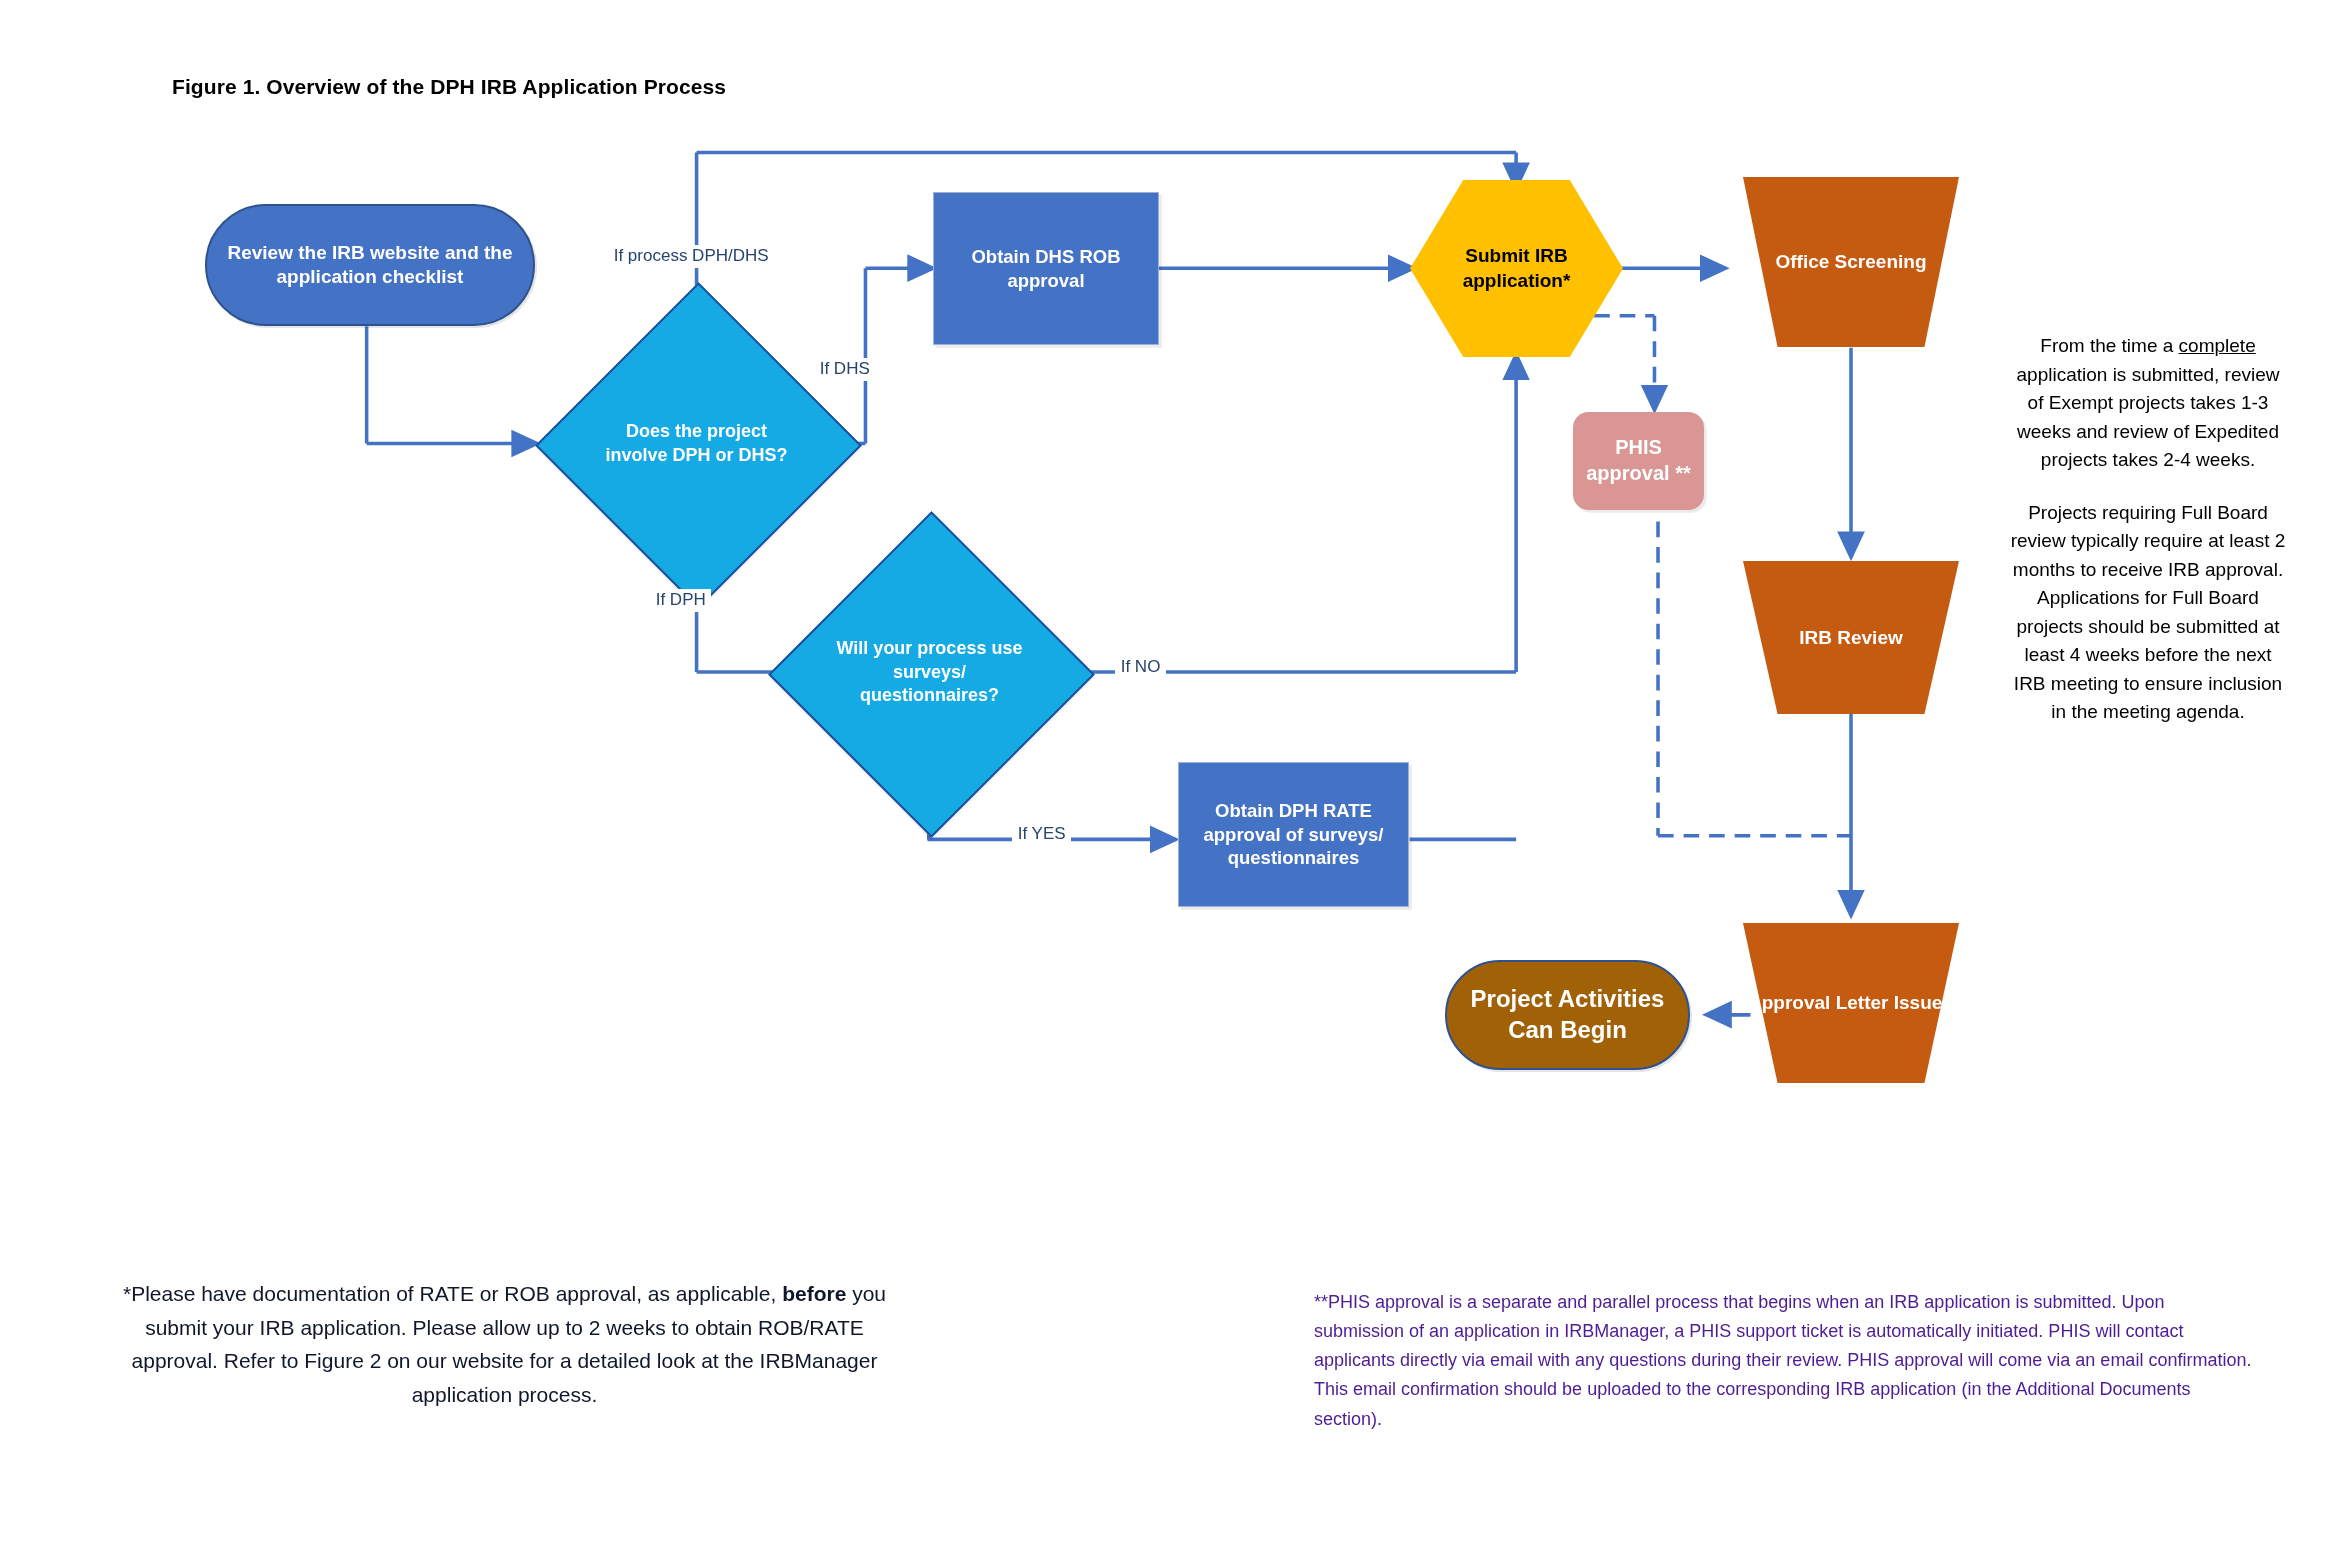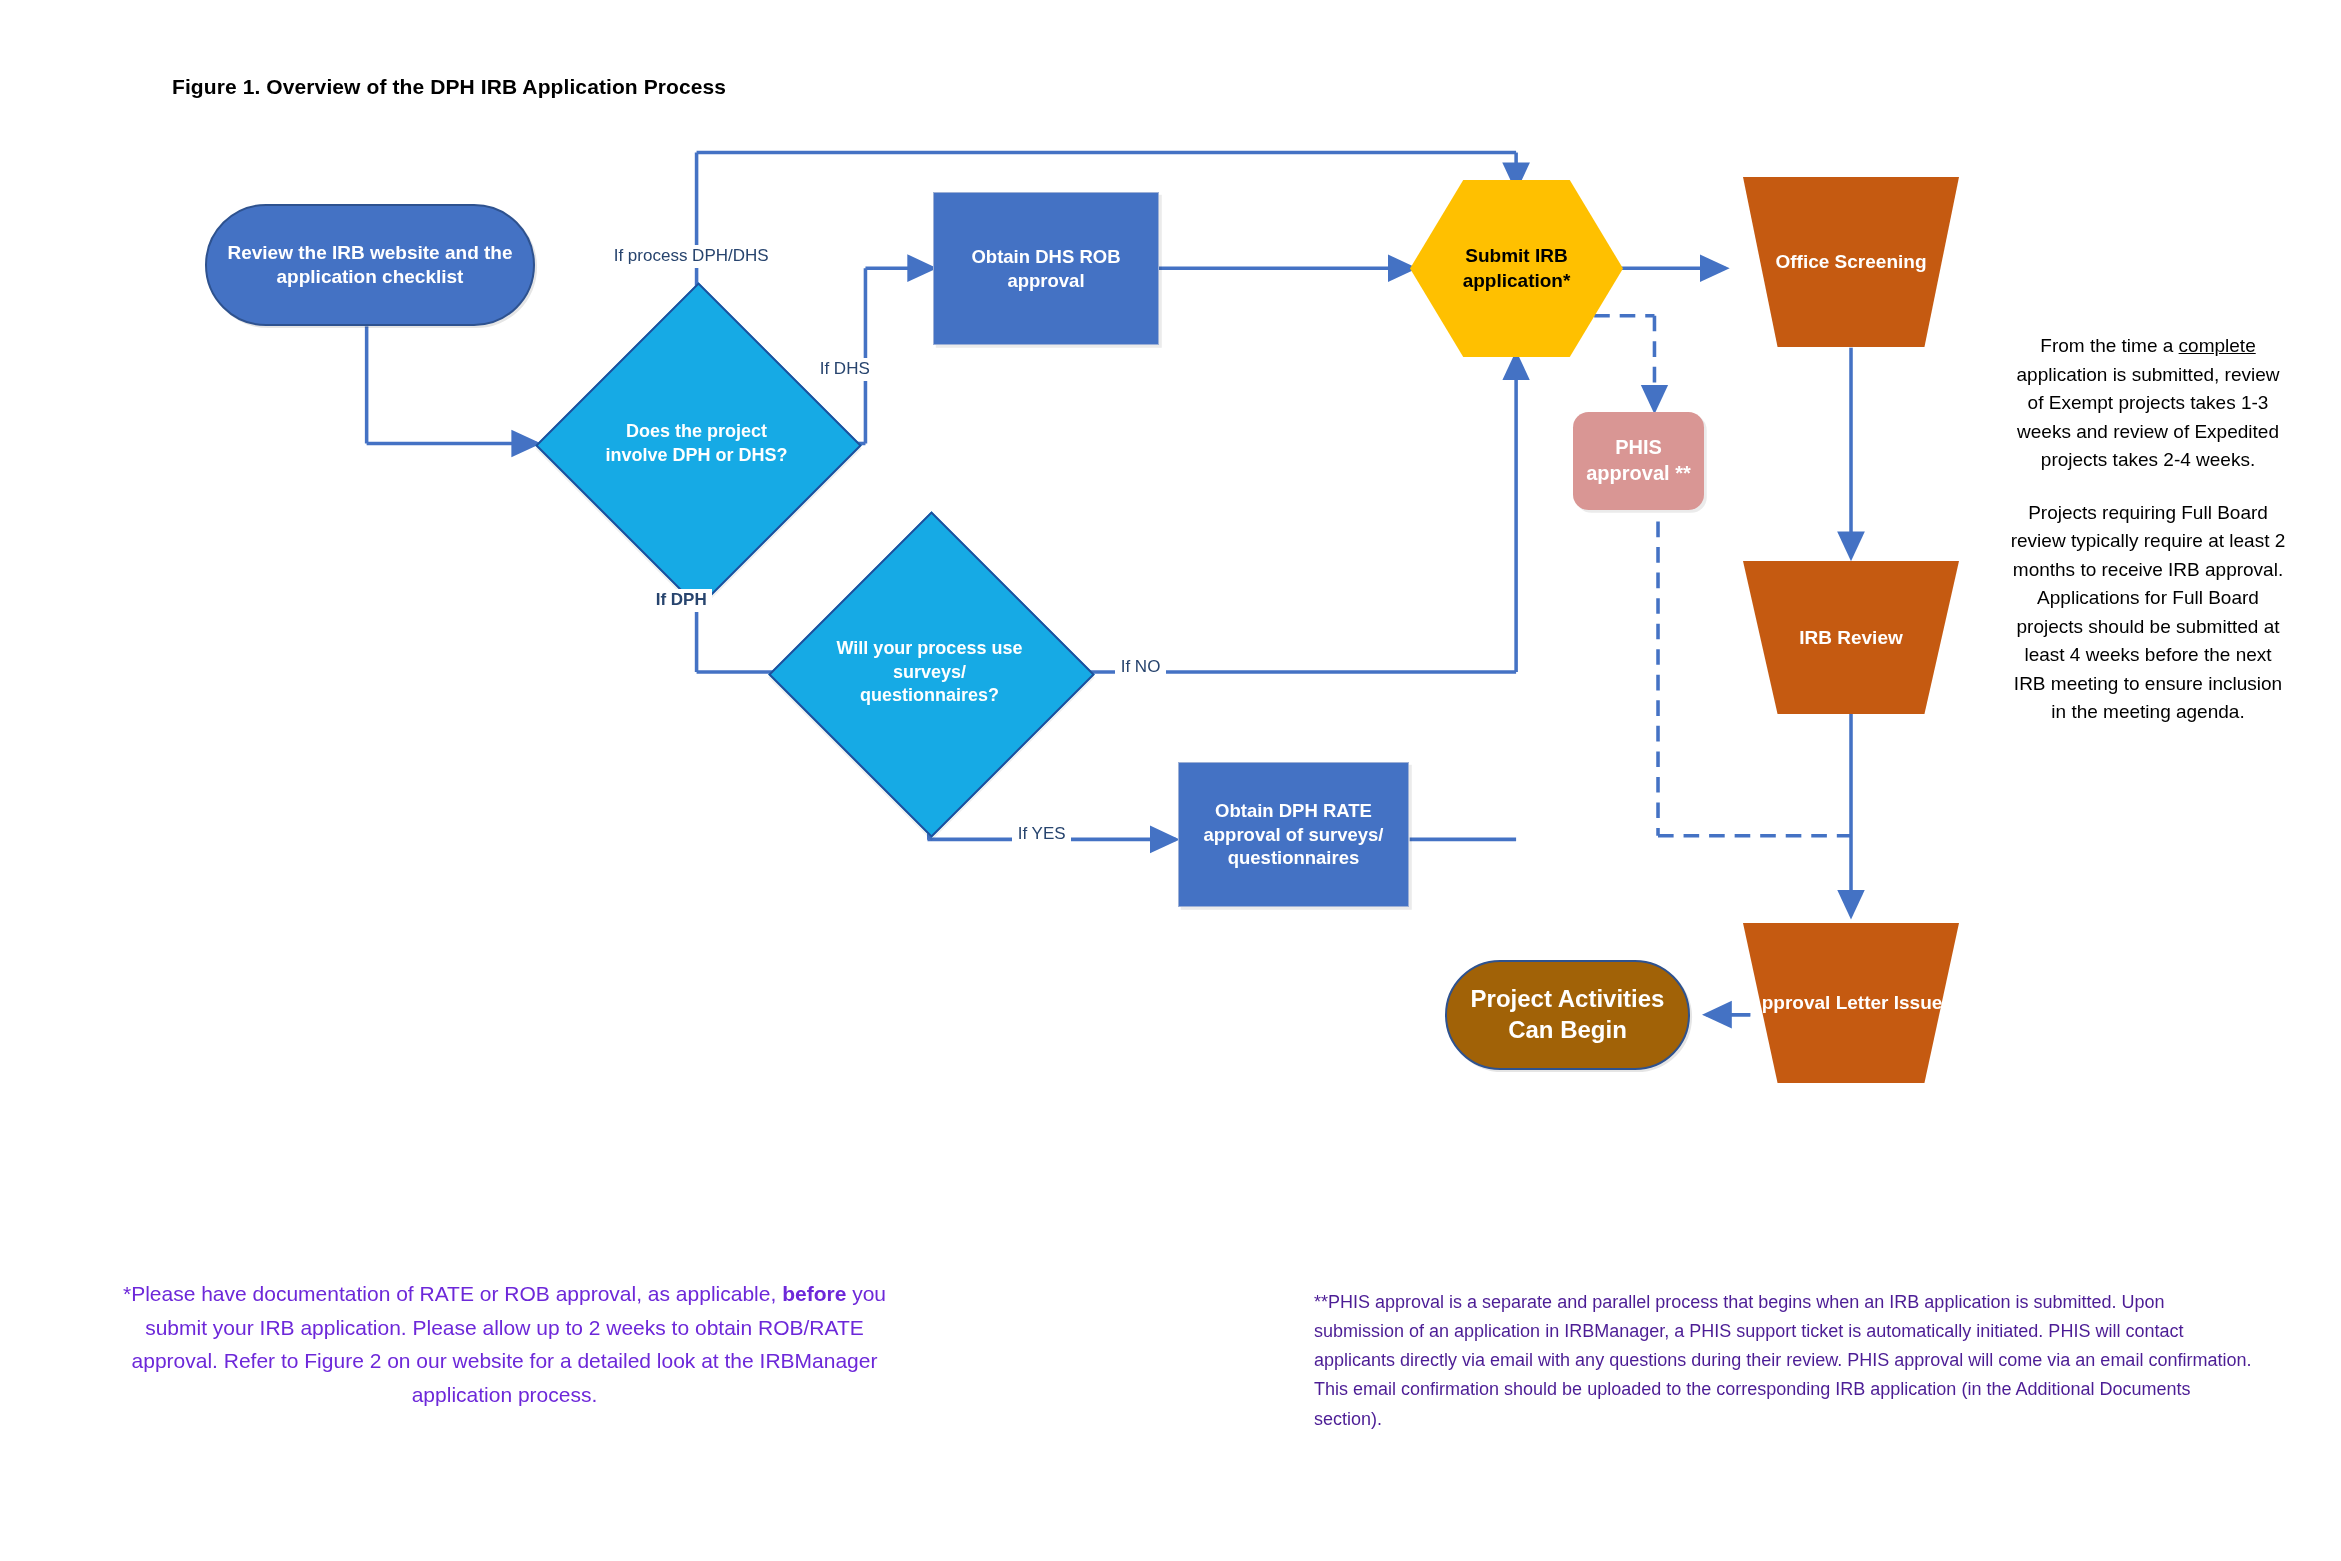--- a/index.html
+++ b/index.html
@@ -51,21 +51,21 @@
 
   
   .edge-label{position:absolute;color:#27446E;font-size:17px;background:#ffffff;padding:1.4px 5.7px;white-space:nowrap;}
 
   
   #side-note{position:absolute;left:1966px;top:332px;width:284px;font-size:19px;line-height:1.5;color:#000;text-align:center;}
   #side-note u{text-decoration:underline;}
   #side-note p{margin:0 0 24px 0;}
 
   
-  #footnote-left{position:absolute;left:67px;top:1277px;width:795px;font-size:21px;line-height:1.6;color:#6d28d9;text-align:center;}
+  #footnote-left{position:absolute;left:67px;top:1277px;width:795px;font-size:21px;line-height:1.6;color:#0f172a;text-align:center;}
   #footnote-left b{font-weight:bold;}
   #footnote-right{position:absolute;left:1274px;top:1288px;width:944px;font-size:18px;line-height:1.62;color:#4c1d95;text-align:left;}
 </style>
 </head>
 <body>
 
 <div id="stage">
 
   <div id="fig-title">Figure 1. Overview of the DPH IRB Application Process</div>
 
@@ -176,21 +176,21 @@
     <div class="tshape"></div>
     <div class="ttext">Approval Letter Issued</div>
   </div>
 
   <div class="node stadium-green" style="left:1405px;top:960px;width:245px;height:110px;">
     <div class="lbl">Project Activities Can Begin</div>
   </div>
 
   <div class="edge-label" style="left:568px;top:245px;">If process DPH/DHS</div>
   <div class="edge-label" style="left:774px;top:358px;">If DHS</div>
-  <div class="edge-label" style="left:610px;top:589px;font-weight:bold;">If DPH</div>
+  <div class="edge-label" style="left:610px;top:589px;">If DPH</div>
   <div class="edge-label" style="left:1075px;top:656px;">If NO</div>
   <div class="edge-label" style="left:972px;top:823px;">If YES</div>
 
   <div id="side-note">
     <p><span>From the time a </span><u>complete</u><span> application is submitted, review of Exempt projects takes 1-3 weeks and review of Expedited projects takes 2-4 weeks.</span></p>
     <p>Projects requiring Full Board review typically require at least 2 months to receive IRB approval. Applications for Full Board projects should be submitted at least 4 weeks before the next IRB meeting to ensure inclusion in the meeting agenda.</p>
   </div>
 
   <div id="footnote-left"><span>*Please have documentation of RATE or ROB approval, as applicable, </span><b>before</b><span> you submit your IRB application. Please allow up to 2 weeks to obtain ROB/RATE approval. Refer to Figure 2 on our website for a detailed look at the IRBManager application process.</span></div>
 

